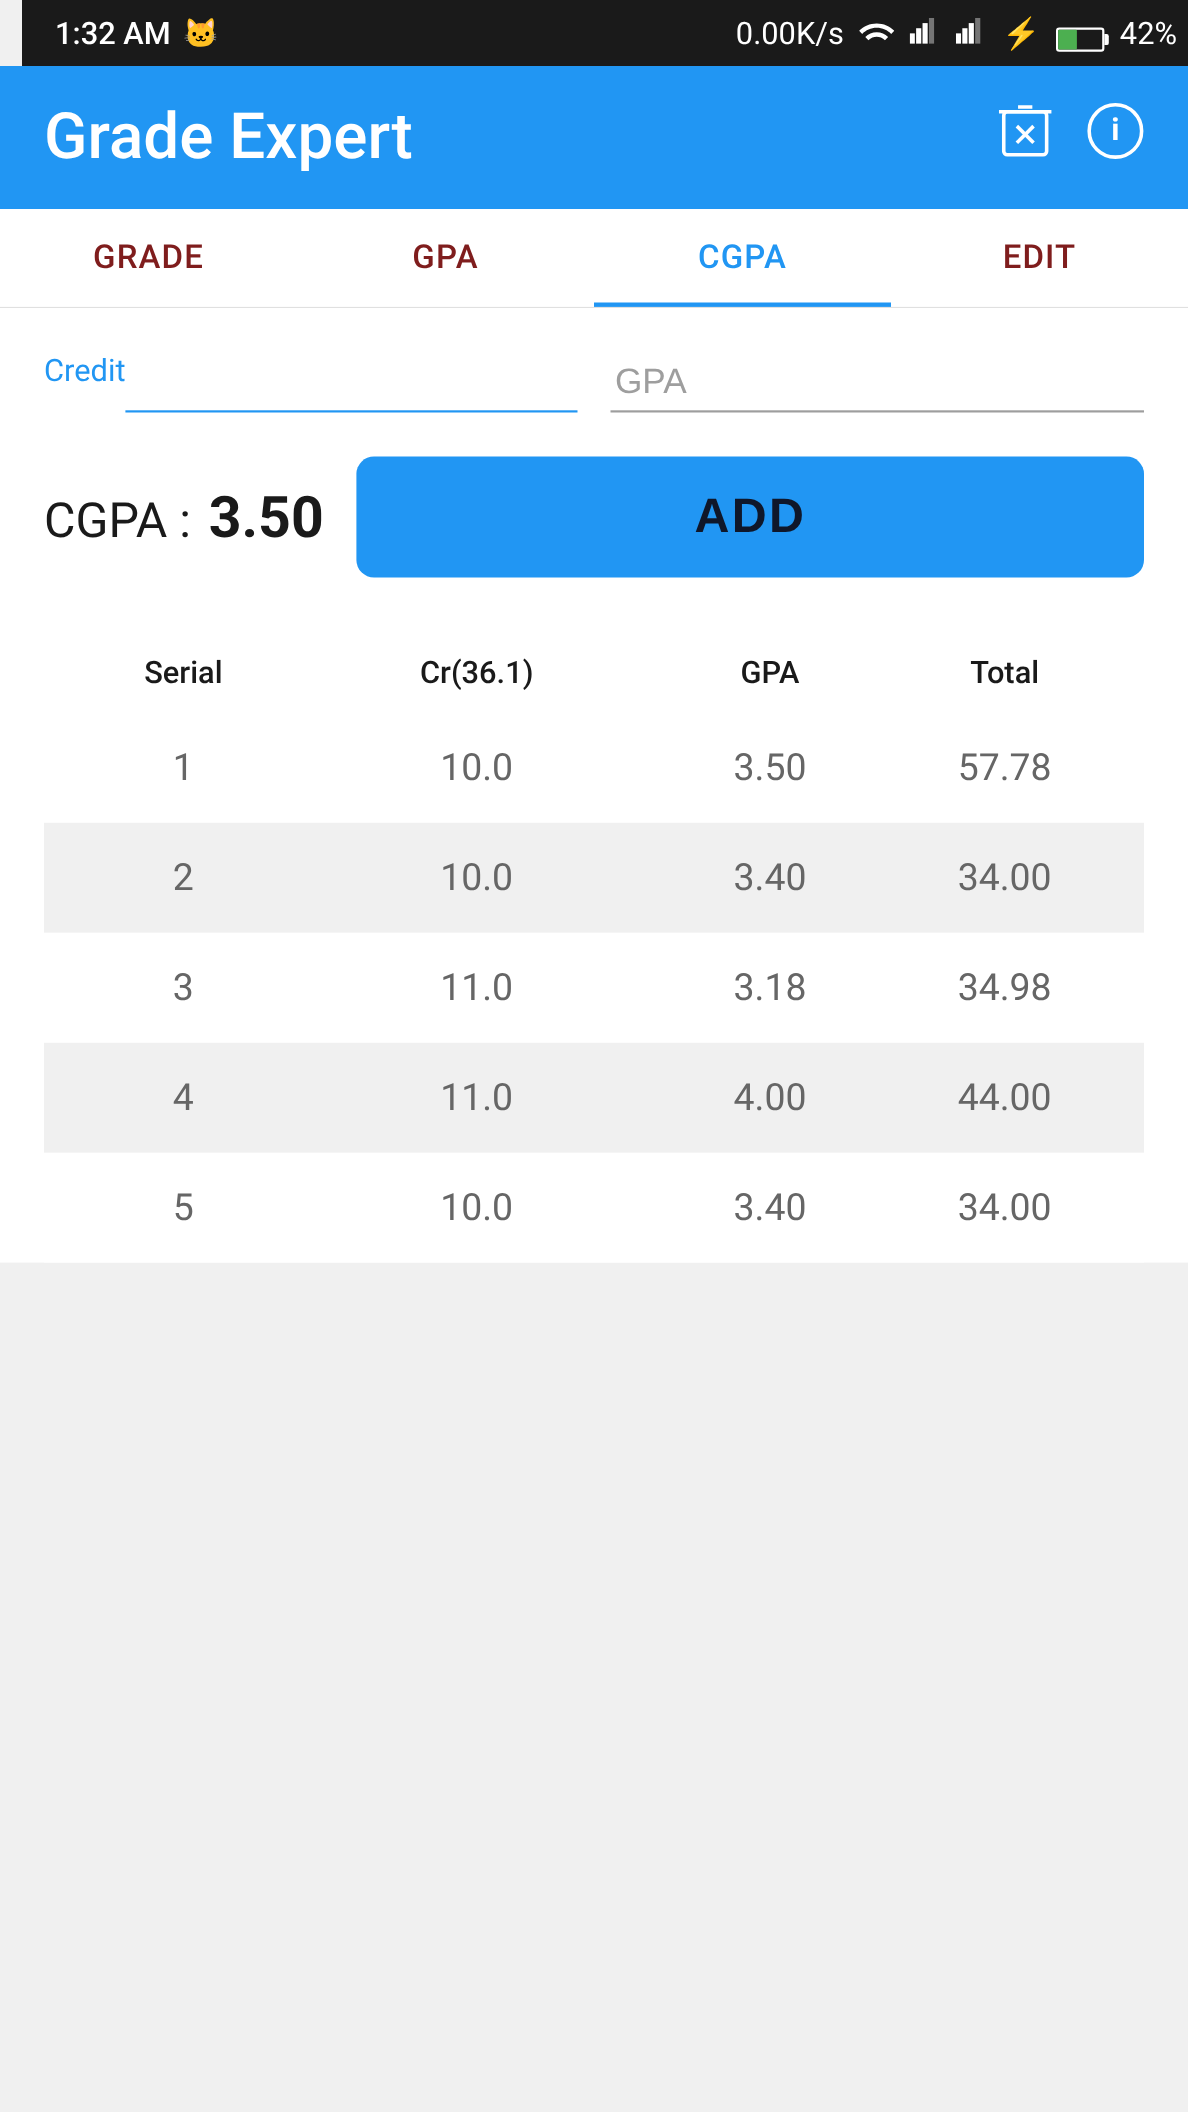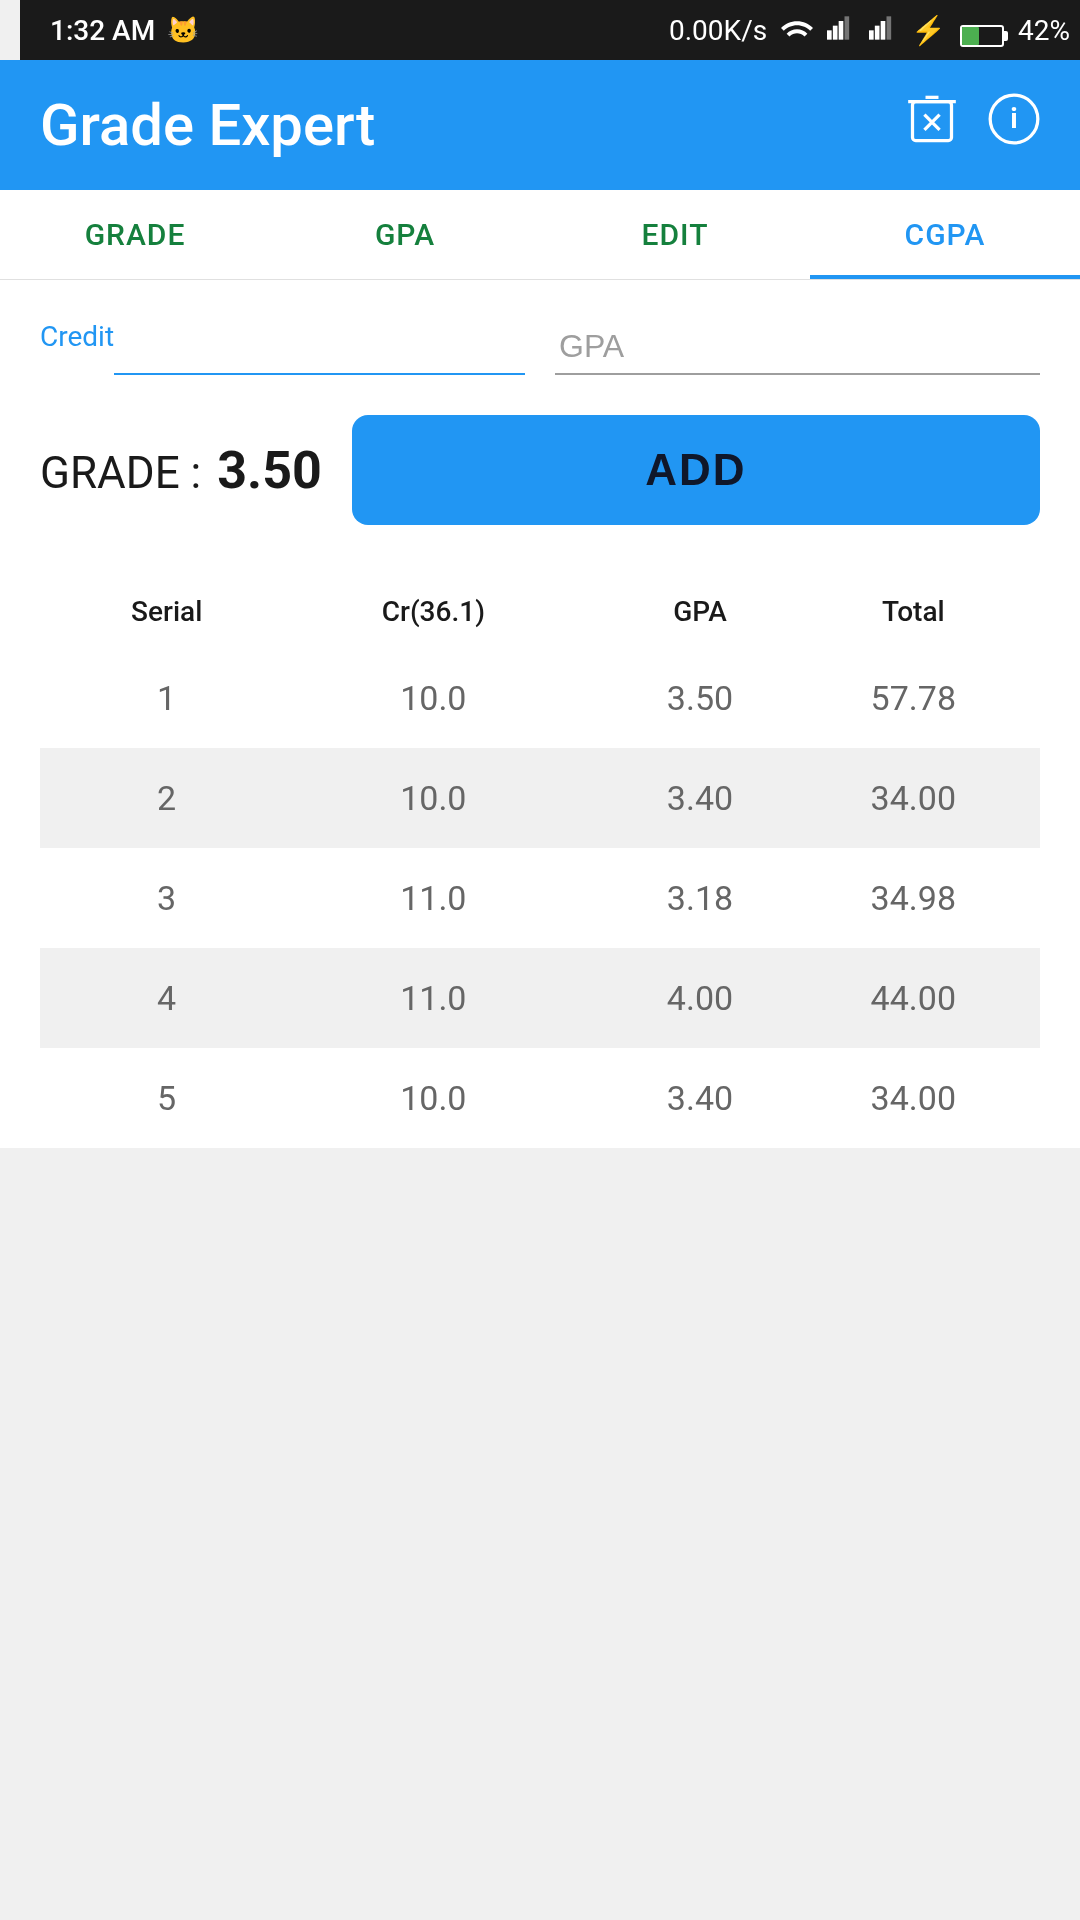--- a/index.html
+++ b/index.html
@@ -78,21 +78,21 @@
       border-bottom: 1px solid #e0e0e0;
       height: 90px;
     }
     .tab {
       flex: 1;
       display: flex;
       align-items: center;
       justify-content: center;
       font-size: 30px;
       font-weight: 500;
-      color: #15803d;
+      color: #7f1d1d;
       cursor: pointer;
       position: relative;
       letter-spacing: 1px;
     }
     .tab.active {
       color: #2196F3;
     }
     .tab.active::after {
       content: '';
       position: absolute;
@@ -279,43 +279,43 @@
   </div>
 </div>
 
 <div class="tabs-container">
   <div class="tab">
     <span>GRADE</span>
   </div>
   <div class="tab">
     <span>GPA</span>
   </div>
+  <div class="tab active">
+    <span>CGPA</span>
+  </div>
   <div class="tab">
     <span>EDIT</span>
-  </div>
-  <div class="tab active">
-    <span>CGPA</span>
   </div>
 </div>
 
 <div class="main-content">
 
   <div class="input-row">
     <div class="input-group">
       <label class="input-label">Credit</label>
       <input type="text" class="input-field" value="" style="">
     </div>
     <div class="input-group">
       <input type="text" class="input-field inactive" placeholder="GPA" value="" style="">
     </div>
   </div>
 
   <div class="cgpa-row">
     <div class="cgpa-display">
-      <span class="cgpa-label">GRADE :</span>
+      <span class="cgpa-label">CGPA :</span>
       <span class="cgpa-value">3.50</span>
     </div>
     <button class="add-button">ADD</button>
   </div>
 
   <div class="table-container">
     <div class="table-header">
       <div class="table-header-cell">Serial</div>
       <div class="table-header-cell">Cr(36.1)</div>
       <div class="table-header-cell">GPA</div>

